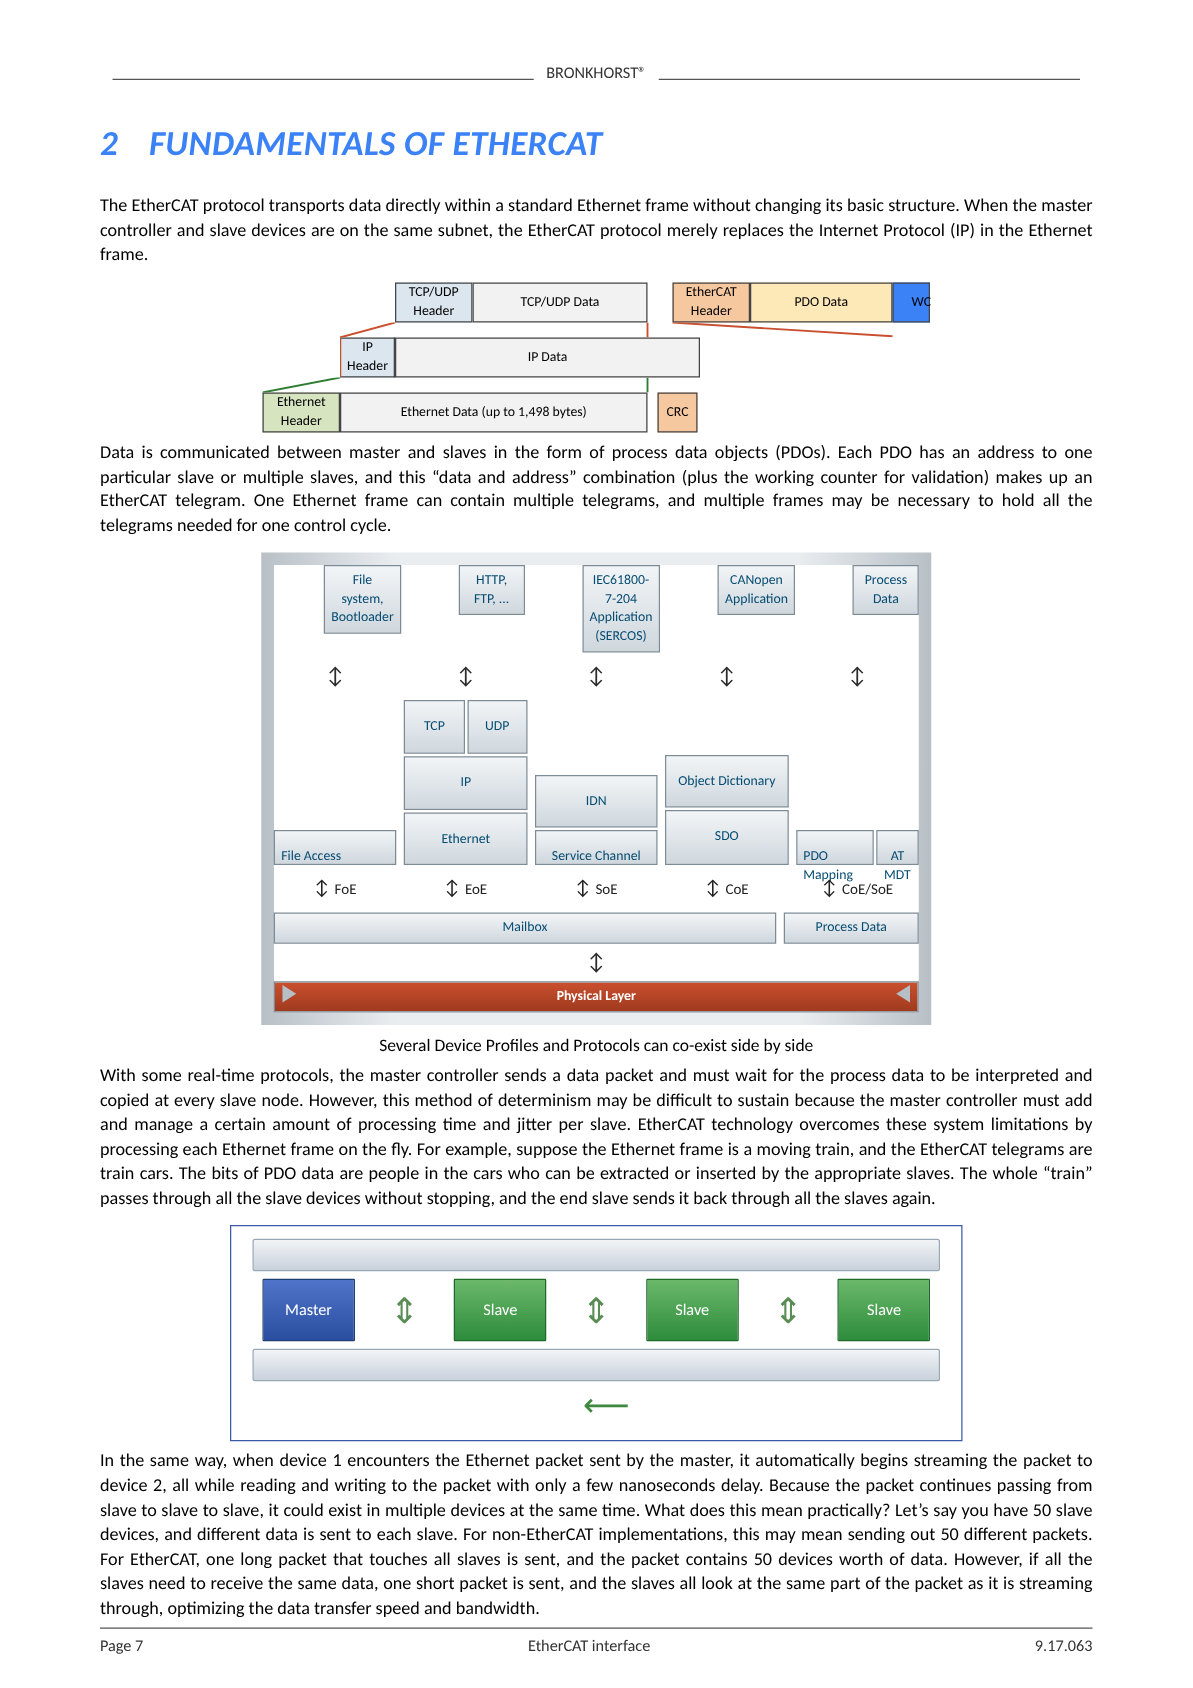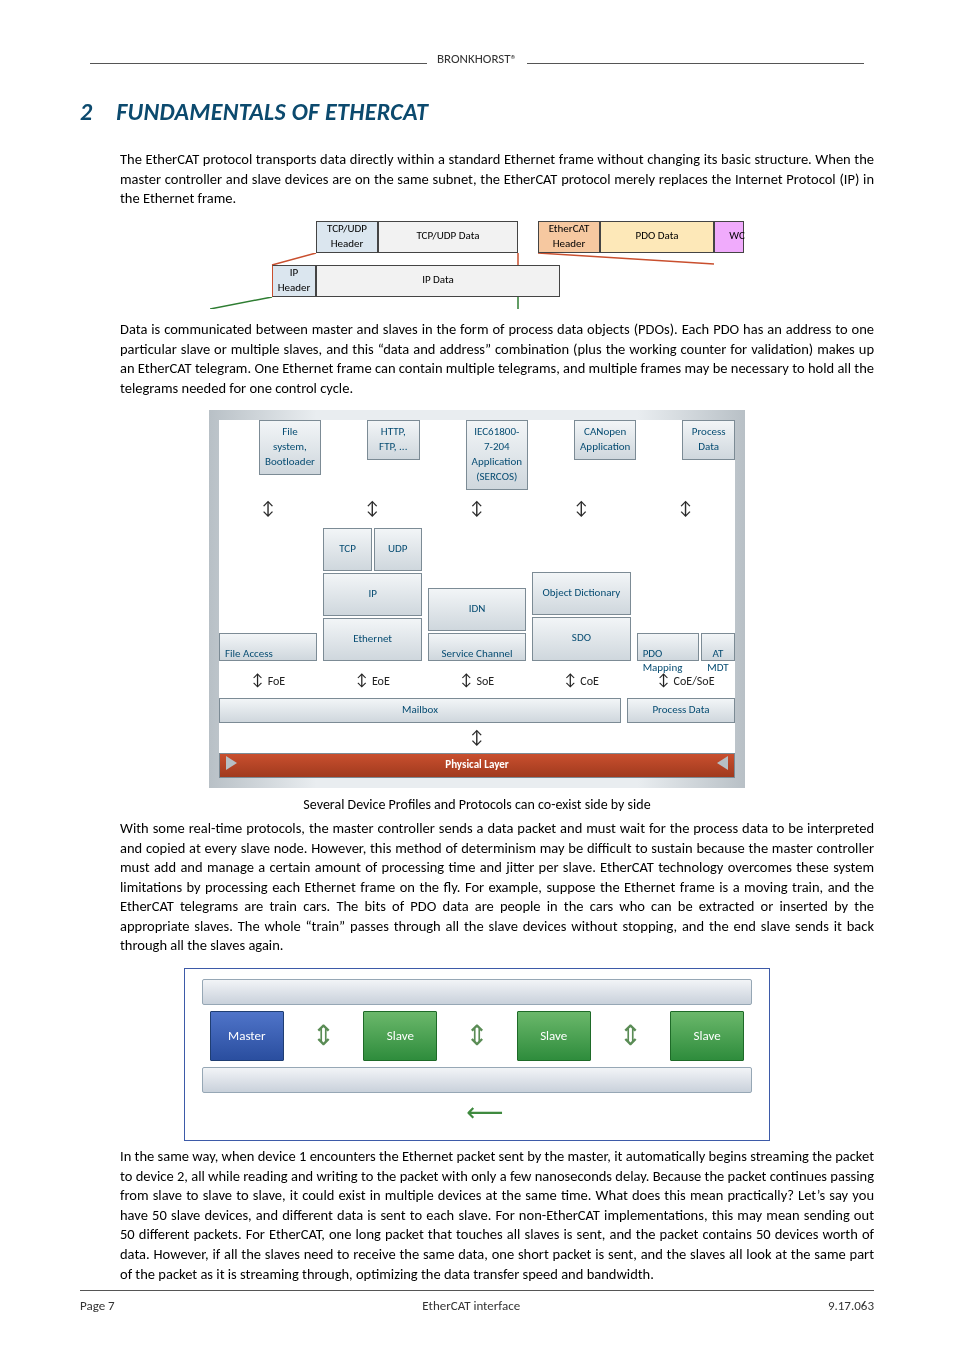--- a/index.html
+++ b/index.html
@@ -29,30 +29,29 @@
     margin-bottom: 18px;
   }
   .header-rule {
     border-bottom: 1px solid #555;
     flex: 1;
     margin: 0 10px 4px 10px;
   }
   .h1 {
     font-style: italic;
     font-weight: 700;
-    font-size: 24px;
-    color: #0c4a6e;
+    font-size: 28px;
+    color: #3b82f6;
     margin: 6px 0 22px 0;
     letter-spacing: .3px;
   }
   .h1 .num { margin-right: 18px; }
   p.body {
     text-align: justify;
     margin-bottom: 6px;
-    margin-left: 40px;
   }
   .figure { text-align: center; margin: 6px 0; }
   .caption {
     text-align: center;
     font-size: 14px;
     margin: 2px 0 4px 0;
   }
   .footer {
     margin-top: auto;
     border-top: 1px solid #555;
@@ -72,21 +71,21 @@
     border:1px solid #444; display:flex; align-items:center; justify-content:center;
     text-align:center; background:#f2f2f2;
   }
   .f1 .eth   { background:#d7e4c0; width:62px; }
   .f1 .ip    { background:#dbe6ef; width:44px; border-left:1px solid #c94f2e; }
   .f1 .ipd   { width:244px; }
   .f1 .tcph  { background:#dbe6ef; width:62px; }
   .f1 .tcpd  { width:140px; }
   .f1 .ecath { background:#f6c8a0; width:62px; margin-left:20px; }
   .f1 .pdo   { background:#fde8b8; width:114px; }
-  .f1 .wc    { background:#f0abfc; width:30px;padding-left:16px; }
+  .f1 .wc    { background:#3b82f6; width:30px;padding-left:16px; }
   .f1 .ethd  { width:246px; }
   .f1 .crc   { background:#f6c8a0; width:32px; margin-left:8px; }
   .f1 .connector {
     height:12px; position:relative;
   }
 
   
   .f2 {
     display:inline-block; width:536px; font-size:11px; color:#064c72;
     background: linear-gradient(#fff,#fff), linear-gradient(90deg,#b8c0c6,#e9edf0 20%,#e9edf0 80%,#b8c0c6);
@@ -180,20 +179,25 @@
         <div class="lead2"></div>
         <div class="box ip">IP Header</div>
         <div class="box ipd">IP Data</div>
       </div>
       <div class="connector">
         <svg width="520" height="12">
           <path d="M62 0 L0 12" stroke="#2e7d32" stroke-width="1.5" fill="none"></path>
           <path d="M308 0 L308 12" stroke="#2e7d32" stroke-width="1.5" fill="none"></path>
         </svg>
       </div>
+      <div class="row">
+        <div class="box eth">Ethernet Header</div>
+        <div class="box ethd">Ethernet Data (up to 1,498 bytes)</div>
+        <div class="box crc">CRC</div>
+      </div>
     </div>
   </div>
 
   <p class="body">Data is communicated between master and slaves in the form of process data objects (PDOs). Each PDO has an address to one particular slave or multiple slaves, and this “data and address” combination (plus the working counter for validation) makes up an EtherCAT telegram. One Ethernet frame can contain multiple telegrams, and multiple frames may be necessary to hold all the telegrams needed for one control cycle.</p>
 
   <div class="figure">
     <div class="f2">
       <div class="top">
         <div class="col">
             <div class="cell">File system, Bootloader</div>

